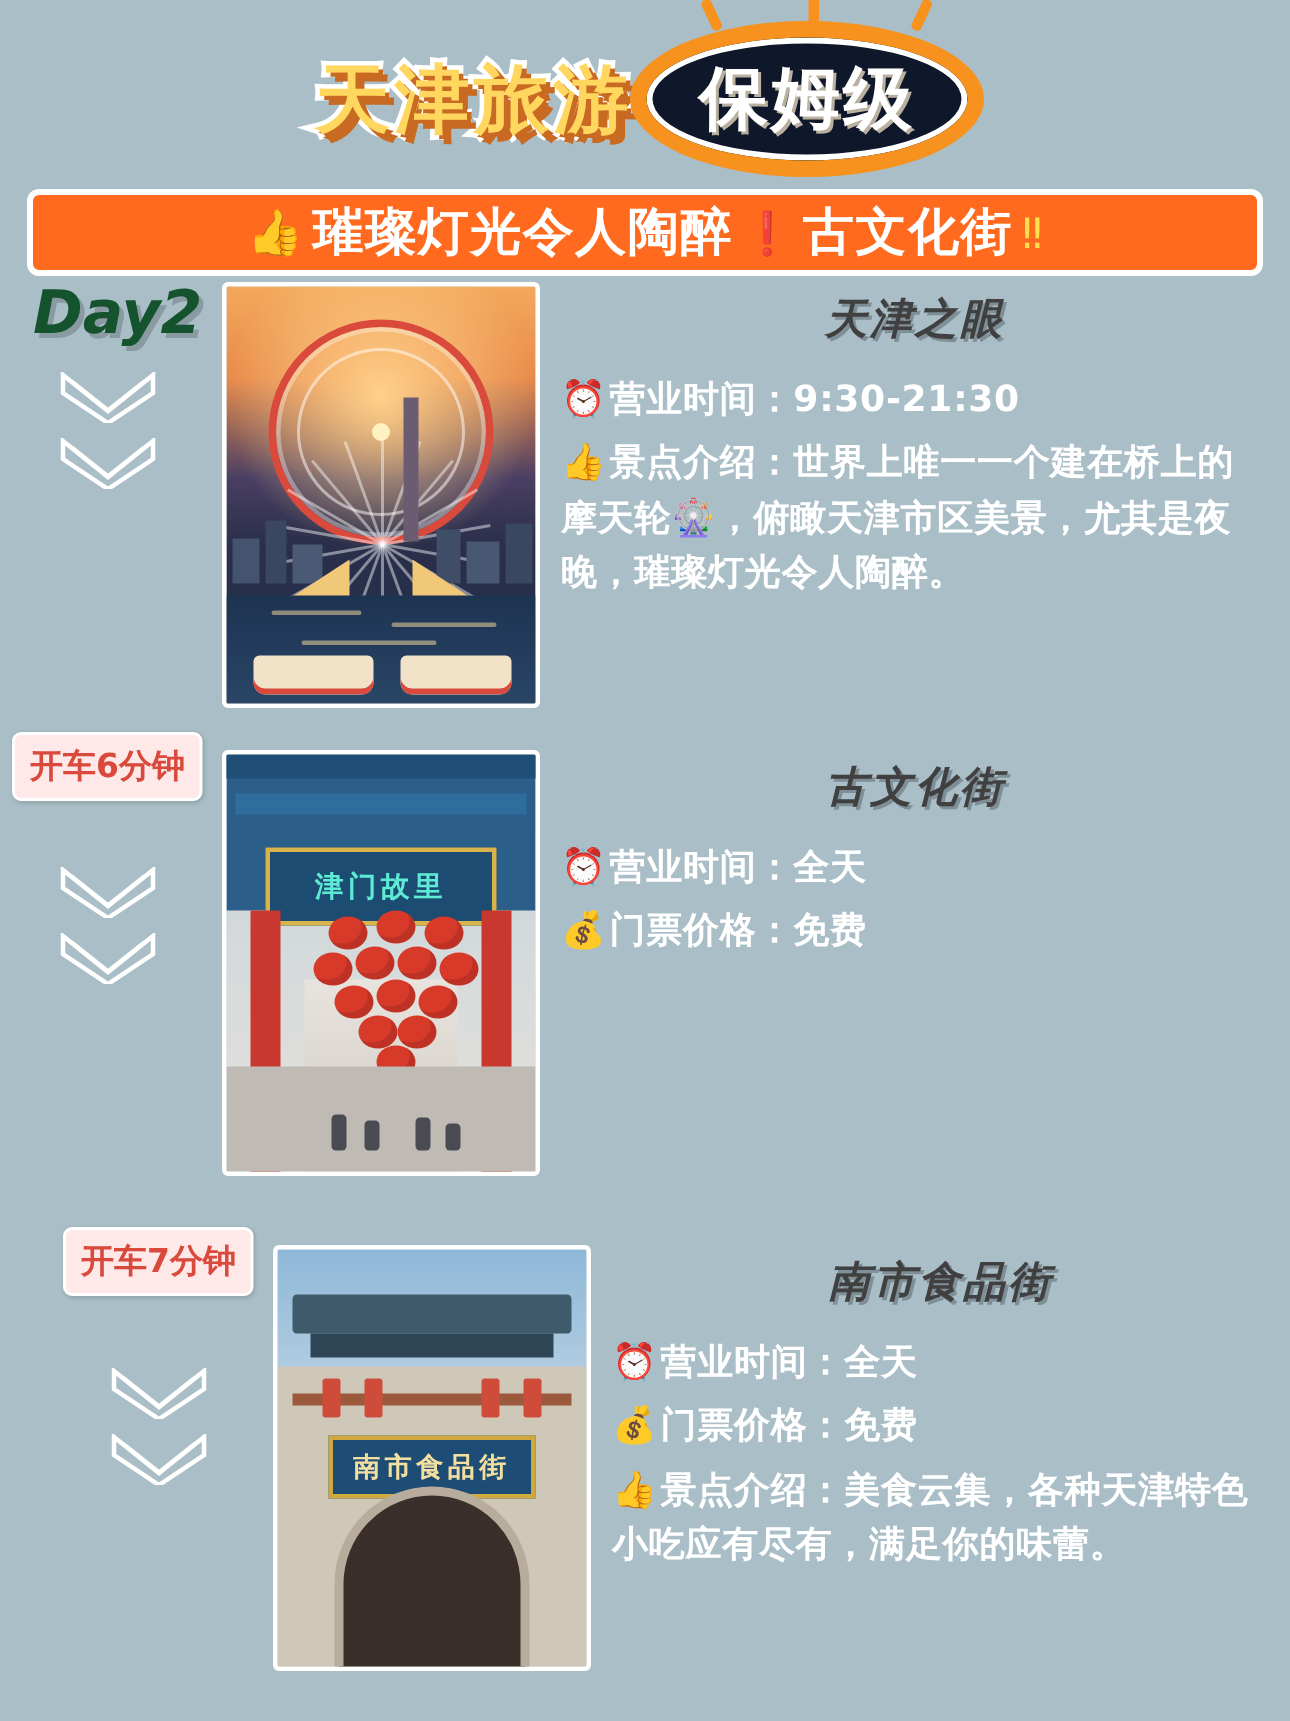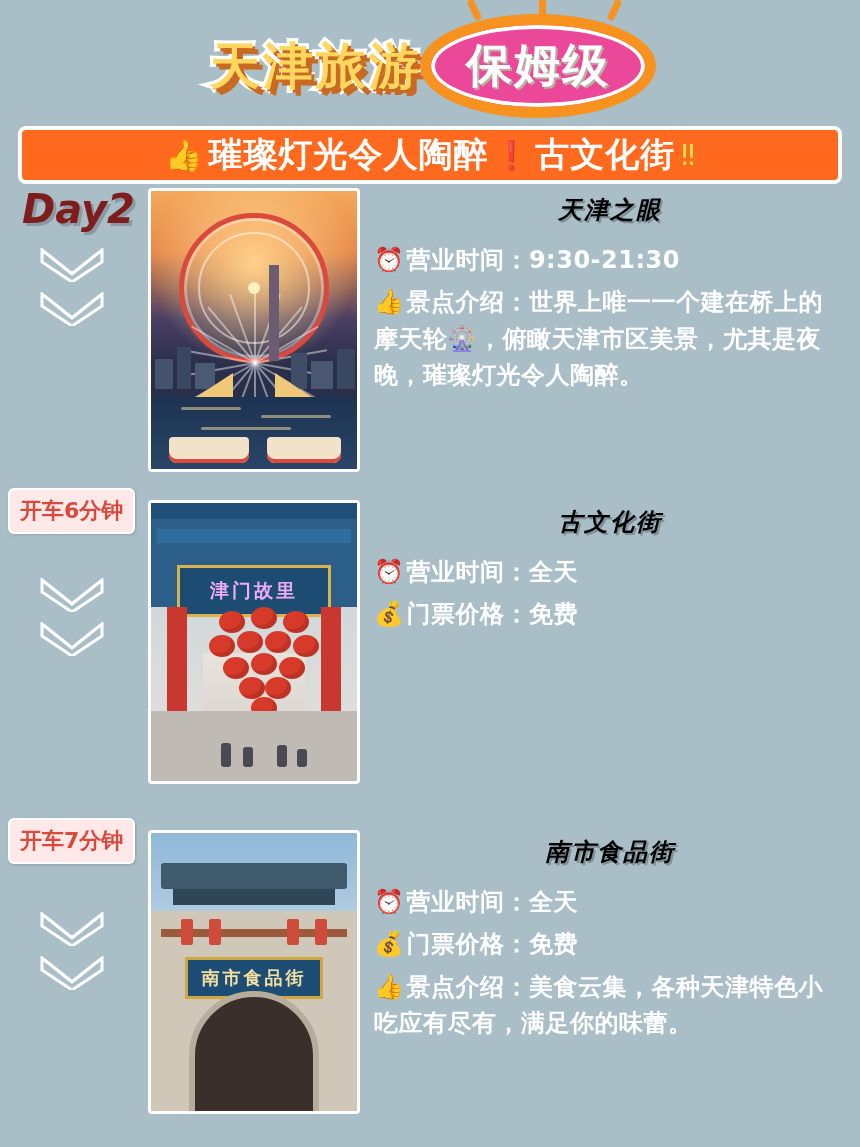--- a/index.html
+++ b/index.html
@@ -38,21 +38,21 @@
        3px 3px 0 #c96a23,
        6px 6px 0 #c96a23;
     line-height: 1;
   }
   .badge-oval {
     position: relative;
     width: 236px;
     height: 104px;
     border: 11px solid #f7921e;
     border-radius: 50%;
-    background: #ec4899;
+    background: #0f172a;
     display: flex;
     align-items: center;
     justify-content: center;
     margin: 0 -6px;
     box-shadow: inset 0 0 0 4px #ffffff;
   }
   .badge-oval .badge-text {
     font-family: "DejaVu Sans", sans-serif;
     font-size: 46px;
     font-weight: bold;
@@ -92,21 +92,21 @@
 
   
   .day-label {
     position: absolute;
     left: 22px;
     top: 186px;
     font-family: "DejaVu Sans", sans-serif;
     font-size: 40px;
     font-weight: bold;
     font-style: italic;
-    color: #7f1d1d;
+    color: #14532d;
     text-shadow: 3px 3px 0 #8a9aa2;
     z-index: 5;
   }
 
   
   .body-wrap {
     position: relative;
     padding: 8px 0 0 0;
   }
   .row {
@@ -154,24 +154,24 @@
     overflow: hidden;
     position: relative;
   }
 
   .info {
     flex: 1;
     padding: 6px 14px 0 14px;
   }
   .spot-title {
     font-family: "DejaVu Sans", sans-serif;
-    font-size: 24px;
+    font-size: 28px;
     font-weight: bold;
     font-style: italic;
-    color: #000000;
+    color: #404040;
     text-align: center;
     letter-spacing: 2px;
     text-shadow: 2px 2px 0 #7f8f97;
     margin-bottom: 16px;
   }
   .line {
     font-family: "DejaVu Sans", sans-serif;
     font-size: 24px;
     font-weight: bold;
     color: #ffffff;
@@ -211,21 +211,21 @@
   .ph-eye .refl { position: absolute; background: rgba(255,225,160,.5); height: 3px; border-radius: 2px; }
   .ph-eye .boat { position: absolute; bottom: 6px; height: 26px; border-radius: 4px 4px 8px 8px; background: #f2e3c8; box-shadow: 0 -4px 0 #d94a3d inset; }
 
   .ph-gate { height: 284px; background: linear-gradient(#b9c7cf 0%, #cfd7da 30%, #e6e2dc 100%); }
   .ph-gate .arch-top { position: absolute; left: 0; right: 0; top: 0; height: 104px; background: #2b5f8a; }
   .ph-gate .eave { position: absolute; left: -6px; right: -6px; height: 16px; background: #1f4f76; }
   .ph-gate .eave2 { position: absolute; left: 6px; right: 6px; top: 26px; height: 14px; background: #2f6e9c; }
   .ph-gate .plaque {
     position: absolute; left: 26px; right: 26px; top: 62px; height: 52px;
     background: #1c4c72; border: 3px solid #d8b24a; display: flex; align-items: center; justify-content: center;
-    color: #f0abfc; font-family: "DejaVu Sans", sans-serif; font-size: 19px; font-weight: bold; letter-spacing: 3px;
+    color: #5eead4; font-family: "DejaVu Sans", sans-serif; font-size: 19px; font-weight: bold; letter-spacing: 3px;
   }
   .ph-gate .col { position: absolute; top: 104px; width: 20px; height: 180px; background: #c8382f; }
   .ph-gate .lantern { position: absolute; width: 26px; height: 22px; border-radius: 50%; background: #d83a2a; box-shadow: inset -4px -4px 0 rgba(0,0,0,.12); }
   .ph-gate .ground { position: absolute; left: 0; right: 0; bottom: 0; height: 70px; background: #bfbab4; }
   .ph-gate .street { position: absolute; left: 52px; right: 52px; top: 150px; bottom: 0; background: linear-gradient(#e8e4dd, #cfcac3); }
   .ph-gate .person { position: absolute; bottom: 14px; width: 10px; height: 24px; background: #4a4a52; border-radius: 3px; }
 
   .ph-food { height: 284px; background: linear-gradient(#8fb8d8 0%, #bcd3e4 40%, #cfd2cd 100%); }
   .ph-food .roof { position: absolute; left: 10px; right: 10px; top: 30px; height: 26px; background: #3f5a6b; border-radius: 3px; }
   .ph-food .roof2 { position: absolute; left: 22px; right: 22px; top: 56px; height: 16px; background: #2f4656; }
@@ -391,21 +391,21 @@
       <div class="spot-title">古文化街</div>
       <div class="line">
         <span class="emoji ic">⏰</span><span>营业时间：</span><span>全天</span>
       </div>
       <div class="line">
         <span class="emoji ic">💰</span><span>门票价格：</span><span>免费</span>
       </div>
     </div>
   </div>
 
-  <div class="row" style="min-height:300px;">
+  <div class="row" style="min-height:300px;margin-left:34px;">
     <div class="gutter">
       <div class="drive-pill" style="top:-12px;">开车7分钟</div>
       <div class="chev-stack" style="top:82px;">
         <svg class="chev" viewBox="0 0 64 34">
           <path d="M2 2 L32 26 L62 2 L62 14 L32 34 L2 14 Z" fill="none" stroke="#ffffff" stroke-width="3"></path>
           <path d="M8 6 L32 25 L56 6" fill="none" stroke="#ffffff" stroke-width="2" opacity=".8"></path>
         </svg>
         <svg class="chev" viewBox="0 0 64 34">
           <path d="M2 2 L32 26 L62 2 L62 14 L32 34 L2 14 Z" fill="none" stroke="#ffffff" stroke-width="3"></path>
           <path d="M8 6 L32 25 L56 6" fill="none" stroke="#ffffff" stroke-width="2" opacity=".8"></path>

